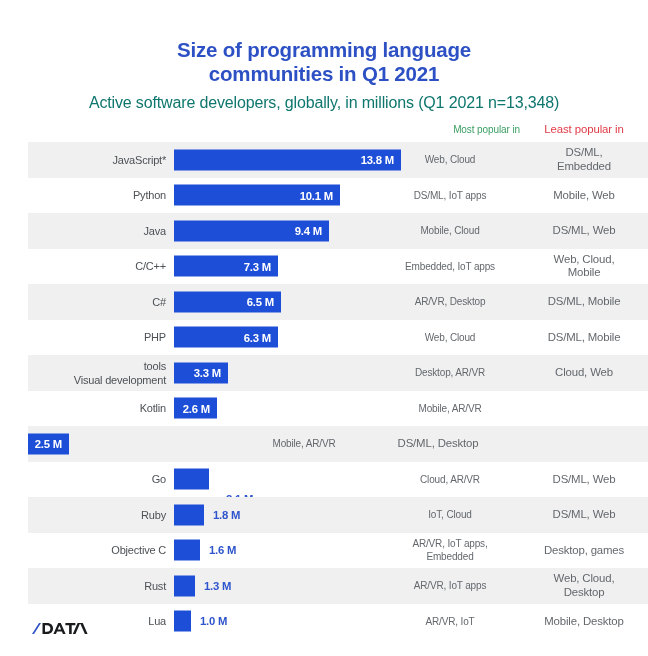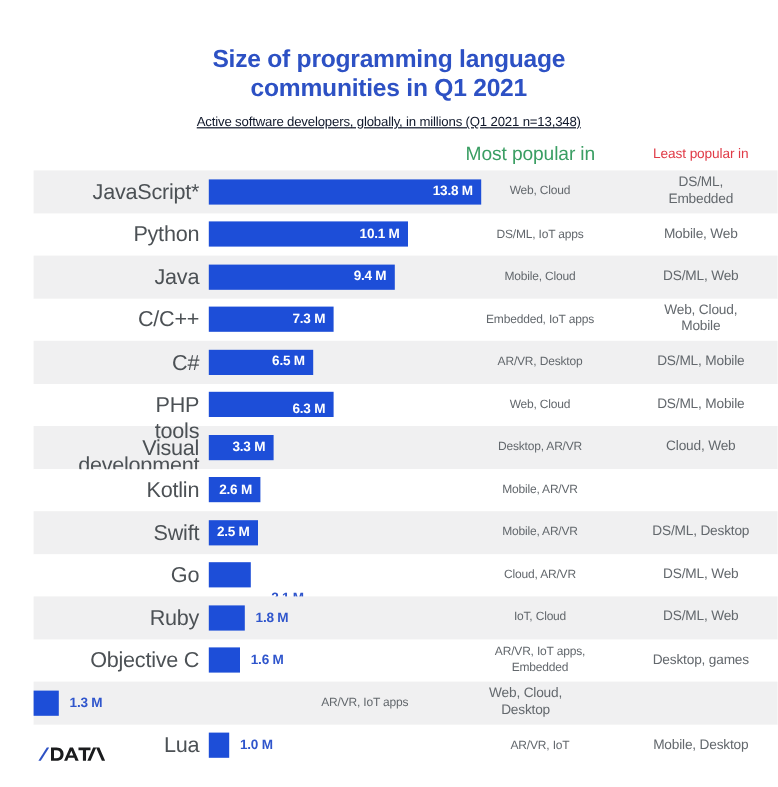--- a/index.html
+++ b/index.html
@@ -35,43 +35,42 @@
     line-height: 24px;
     color: #2d51c4;
     letter-spacing: -0.2px;
     margin: 0;
     padding: 0;
     text-align: center;
   }
   .chart-title .t-line { display: block; }
   .chart-subtitle {
     margin: 9px 0 0 0;
-    font-size: 11px;
+    font-size: 16px;
     line-height: 15px;
-    color: #0f172a;
+    color: #0f766e;
     letter-spacing: -0.15px;
-    text-decoration: underline;
   }
 
   
   .col-headers {
     position: absolute;
     left: 28px;
     top: 119px;
     width: 620px;
     height: 20px;
     display: flex;
     align-items: center;
   }
   .ch-spacer { width: 360px; flex: 0 0 360px; }
   .ch-most {
     width: 132px;
     flex: 0 0 132px;
-    text-align: left;
-    font-size: 16px;
+    text-align: right;
+    font-size: 10px;
     color: #3a9e63;
     letter-spacing: -0.1px;
   }
   .ch-least {
     width: 128px;
     flex: 0 0 128px;
     text-align: center;
     font-size: 11.4px;
     color: #e03b47;
     letter-spacing: -0.1px;
@@ -92,21 +91,21 @@
     background: #ffffff;
   }
   .row.striped { background: #f0f0f1; }
 
   .cell-label {
     width: 146px;
     flex: 0 0 146px;
     padding-right: 8px;
     box-sizing: border-box;
     text-align: right;
-    font-size: 18px;
+    font-size: 11px;
     line-height: 14px;
     color: #4c5155;
     letter-spacing: -0.2px;
   }
   .cell-bar {
     width: 206px;
     flex: 0 0 206px;
     position: relative;
     height: 100%;
   }
@@ -259,37 +258,37 @@
         <div class="cell-least">
           <span class="sub-line">Web, Cloud,</span>
           <span class="sub-line">Mobile</span>
         </div>
       </div>
       <div class="row striped">
         <div class="cell-label">
           <span class="sub-line">C#</span>
         </div>
         <div class="cell-bar">
-          <div class="bar" style="width: 87px; padding-left: 45px;">
+          <div class="bar" style="width: 107px; padding-left: 45px;">
             <span class="bar-value-in">6.5 M</span>
           </div>
         </div>
         <div class="cell-most">
           <span class="sub-line">AR/VR, Desktop</span>
         </div>
         <div class="cell-least">
           <span class="sub-line">DS/ML, Mobile</span>
         </div>
       </div>
       <div class="row">
         <div class="cell-label">
           <span class="sub-line">PHP</span>
         </div>
         <div class="cell-bar">
-          <div class="bar" style="width: 104px; align-items: flex-end;">
+          <div class="bar" style="width: 104px;">
             <span class="bar-value-in">6.3 M</span>
           </div>
         </div>
         <div class="cell-most">
           <span class="sub-line">Web, Cloud</span>
         </div>
         <div class="cell-least">
           <span class="sub-line">DS/ML, Mobile</span>
         </div>
       </div>
@@ -317,23 +316,20 @@
         <div class="cell-bar">
           <div class="bar" style="width: 43px;">
             <span class="bar-value-in">2.6 M</span>
           </div>
         </div>
         <div class="cell-most">
           <span class="sub-line">Mobile, AR/VR</span>
         </div>
       </div>
       <div class="row striped">
-        <div class="cell-label">
-          <span class="sub-line">Swift</span>
-        </div>
         <div class="cell-bar">
           <div class="bar" style="width: 41px;">
             <span class="bar-value-in">2.5 M</span>
           </div>
         </div>
         <div class="cell-most">
           <span class="sub-line">Mobile, AR/VR</span>
         </div>
         <div class="cell-least">
           <span class="sub-line">DS/ML, Desktop</span>
@@ -379,20 +375,23 @@
         </div>
         <div class="cell-most">
           <span class="sub-line">AR/VR, IoT apps,</span>
           <span class="sub-line">Embedded</span>
         </div>
         <div class="cell-least">
           <span class="sub-line">Desktop, games</span>
         </div>
       </div>
       <div class="row striped">
+        <div class="cell-label">
+          <span class="sub-line">Rust</span>
+        </div>
         <div class="cell-bar">
           <div class="bar" style="width: 21px;"></div>
           <span class="bar-value-out" style="left: 30px;">1.3 M</span>
         </div>
         <div class="cell-most">
           <span class="sub-line">AR/VR, IoT apps</span>
         </div>
         <div class="cell-least">
           <span class="sub-line">Web, Cloud,</span>
           <span class="sub-line">Desktop</span>

